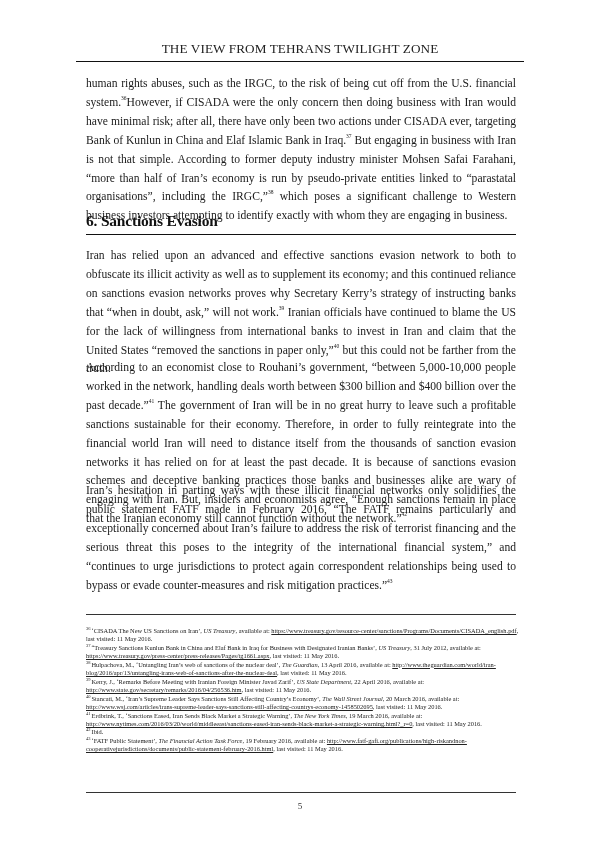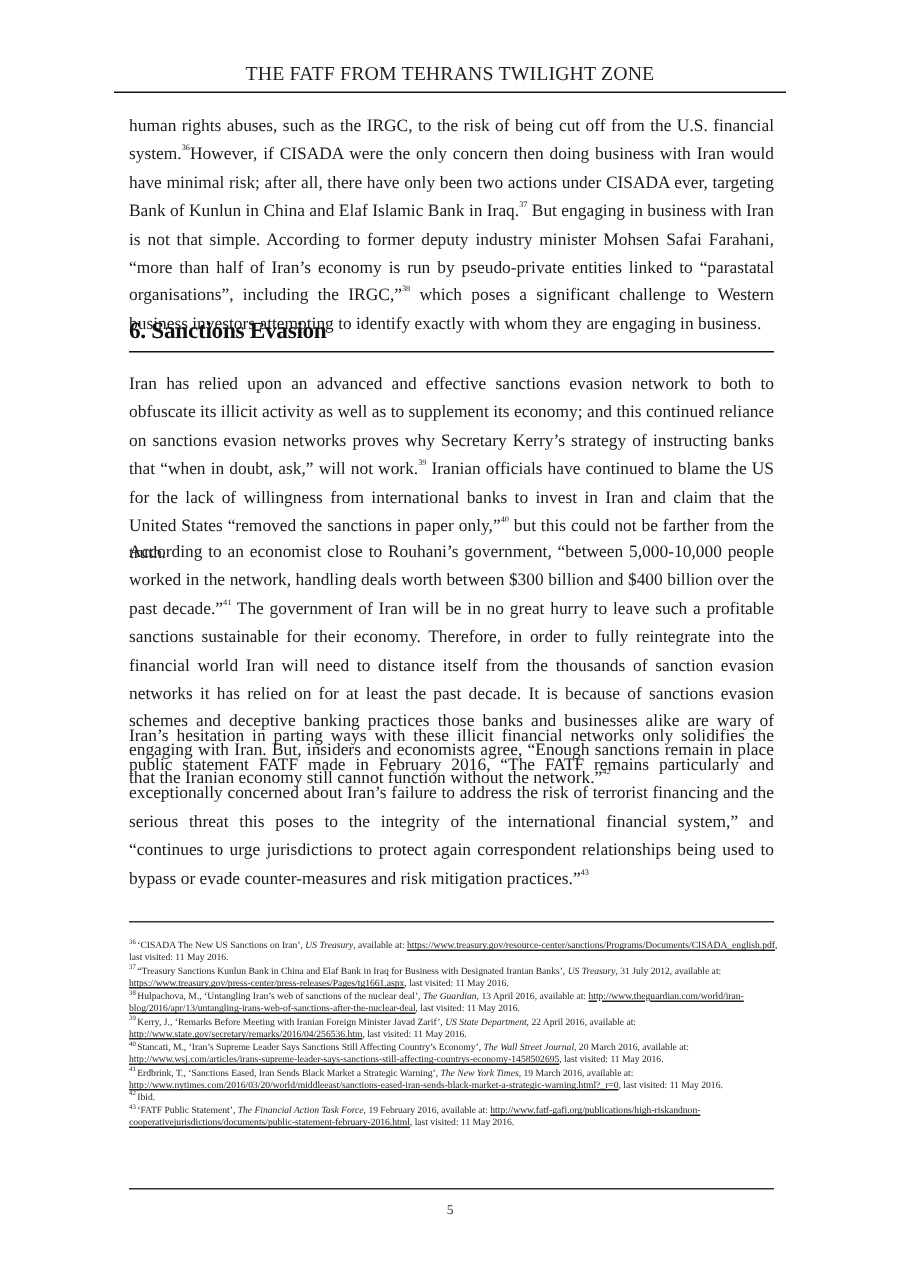--- a/index.html
+++ b/index.html
@@ -26,21 +26,21 @@
   .fn-num { font-size: 4.5px; vertical-align: 3px; line-height: 0; margin-right: 1px; }
   .bottom-rule { position: absolute; top: 792px; left: 86px; width: 430px; height: 0;
          border-top: 1.2px solid #333; }
   .page-number { position: absolute; top: 801px; left: 0; width: 600px; text-align: center;
          font-size: 9px; color: #333; }
   em { font-style: italic; }
 </style>
 </head>
 <body>
 
-<div class="running-header">THE FATF FROM TEHRANS TWILIGHT ZONE</div>
+<div class="running-header">THE VIEW FROM TEHRANS TWILIGHT ZONE</div>
 <div class="header-rule"></div>
 
 <div class="body-text" style="top:75px;">
   <p>
     <span>human rights abuses, such as the IRGC, to the risk of being cut off from the U.S. financial system.</span><sup>36</sup><span>However, if CISADA were the only concern then doing business with Iran would have minimal risk; after all, there have only been two actions under CISADA ever, targeting Bank of Kunlun in China and Elaf Islamic Bank in Iraq.</span><sup>37</sup><span> But engaging in business with Iran is not that simple. According to former deputy industry minister Mohsen Safai Farahani, “more than half of Iran’s economy is run by pseudo-private entities linked to “parastatal organisations”, including the IRGC,”</span><sup>38</sup><span> which poses a significant challenge to Western business investors attempting to identify exactly with whom they are engaging in business.</span>
   </p>
 </div>
 
 <div class="section-heading">6. Sanctions Evasion</div>
 <div class="section-rule"></div>

